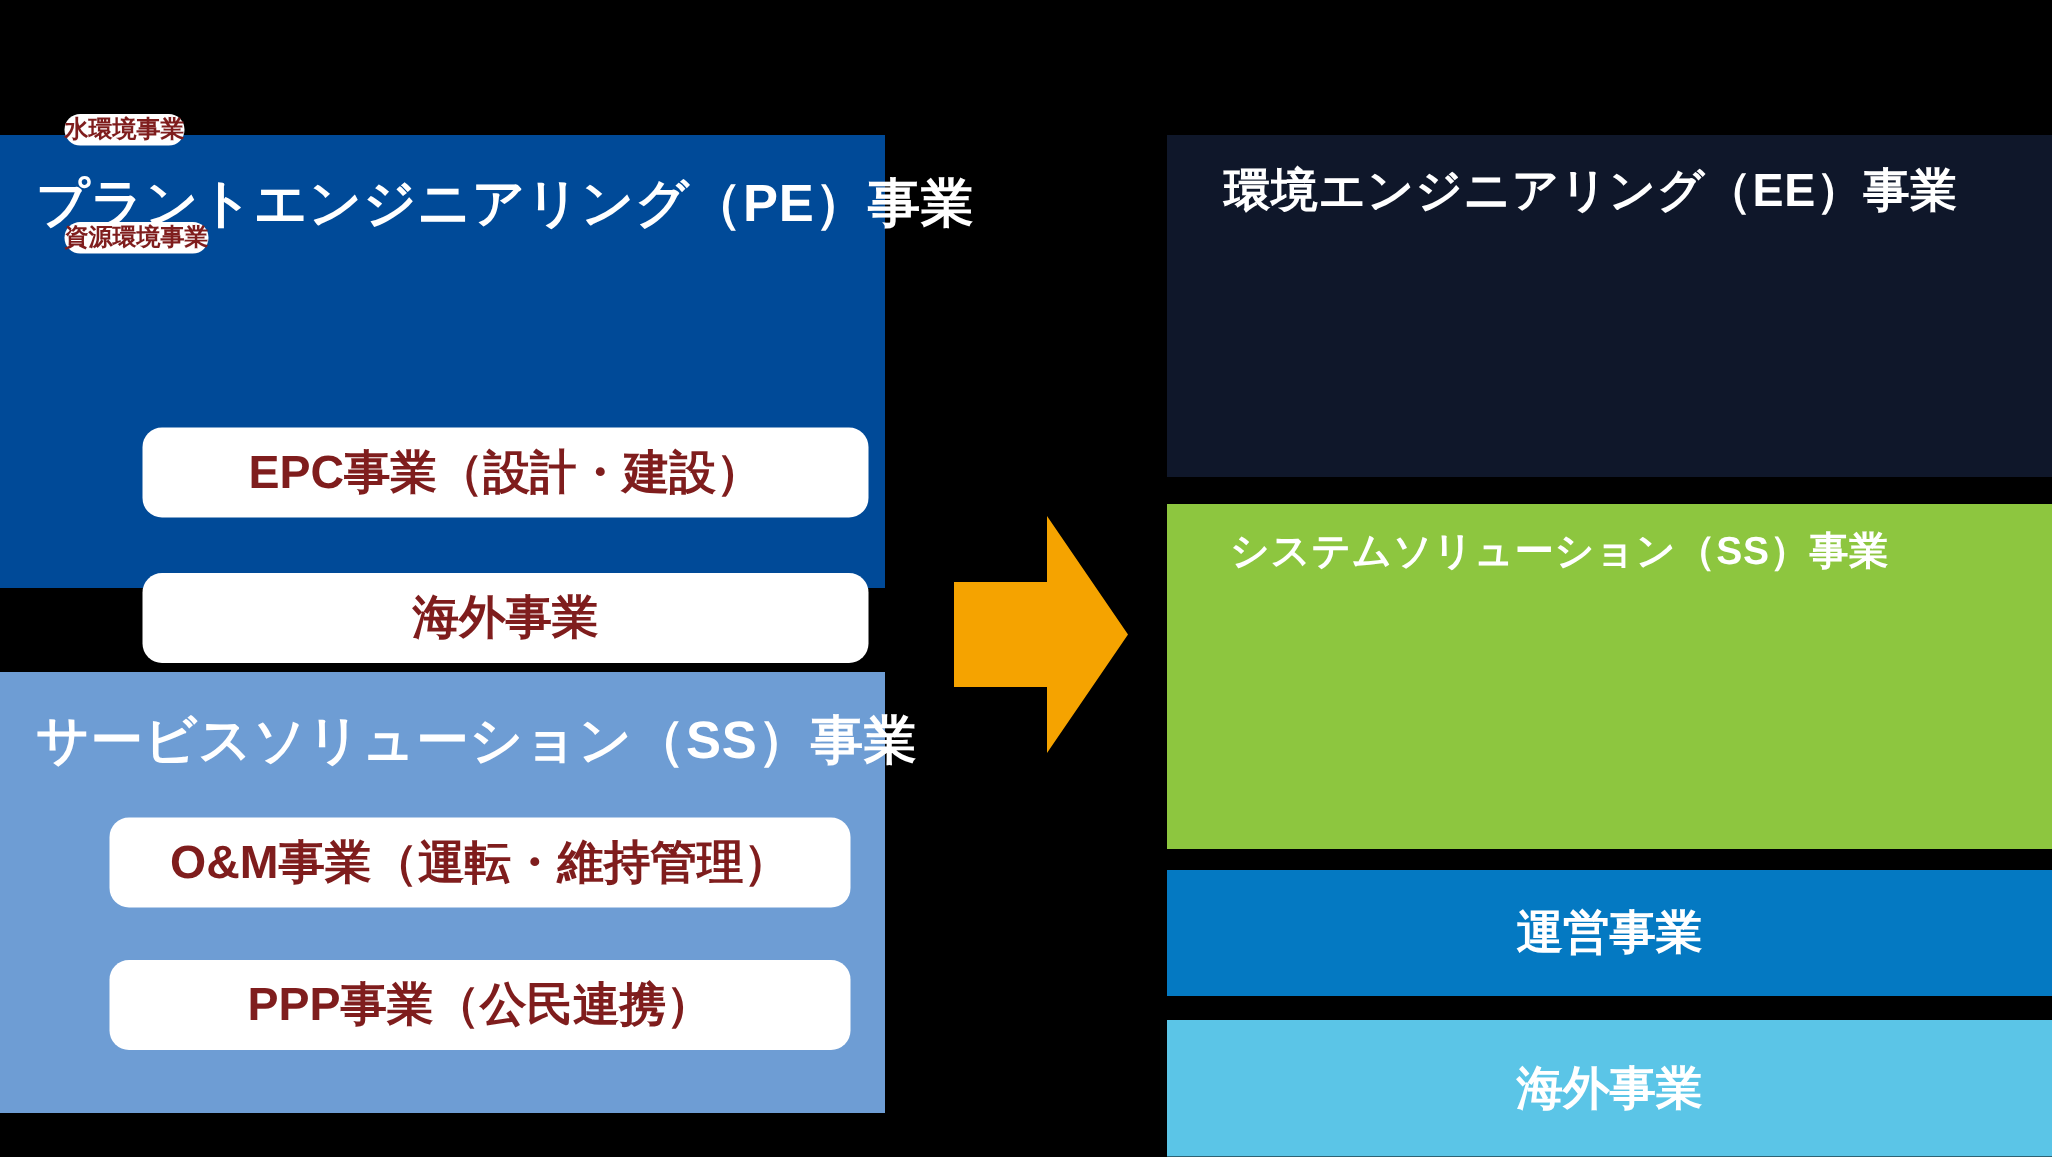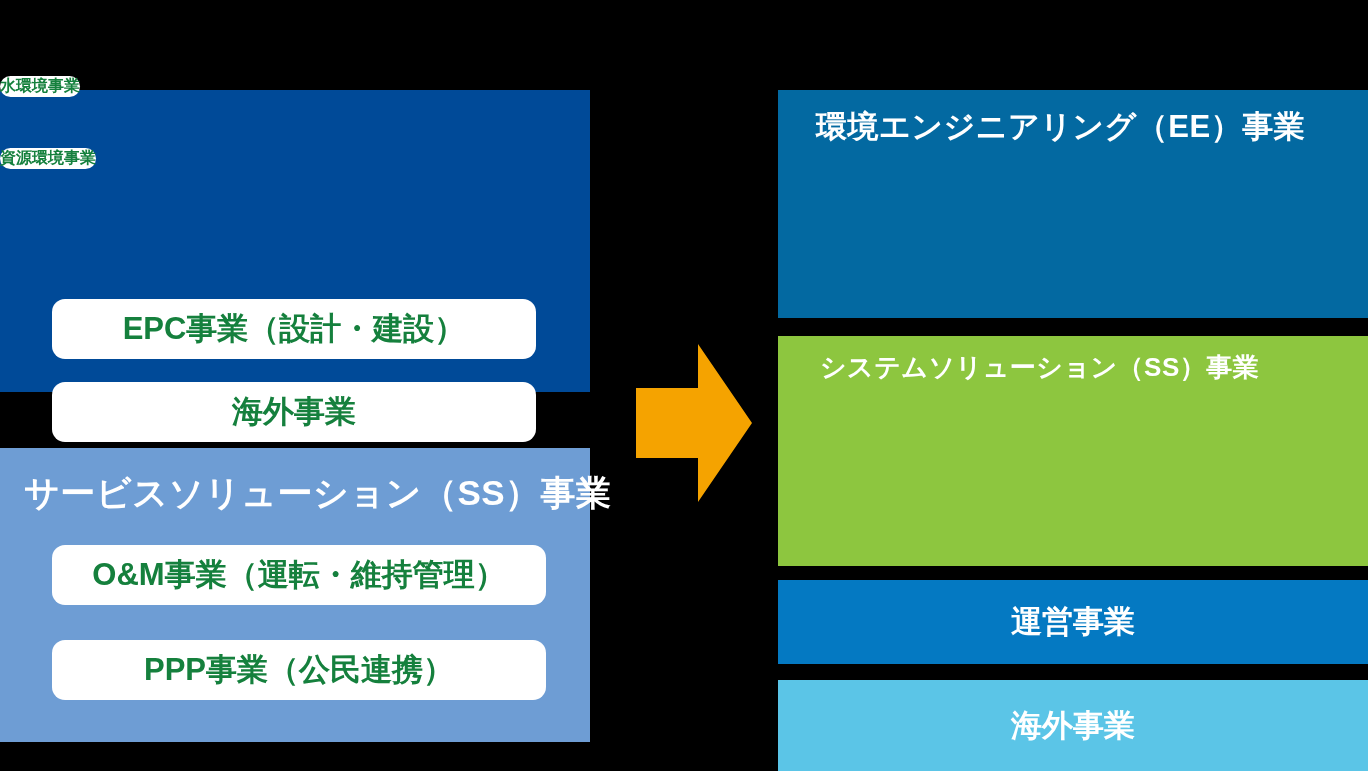--- a/index.html
+++ b/index.html
@@ -27,27 +27,28 @@
   }
   .group-title {
     color: #ffffff;
     font-weight: 700;
     white-space: nowrap;
     letter-spacing: 0.5px;
   }
   .chip {
     background: #ffffff;
     border-radius: 13px;
-    color: #15803d;
+    color: #7f1d1d;
     font-weight: 700;
     display: flex;
     align-items: center;
     justify-content: center;
     white-space: nowrap;
     box-sizing: border-box;
+    margin-left: 43px;
   }
 
   
   #pe-group {
     left: 0px;
     top: 90px;
     width: 590px;
     height: 302px;
     background: #004A98;
   }
@@ -57,40 +58,40 @@
     top: 22px;
     font-size: 35px;
   }
   #pe-group .chip {
     position: absolute;
     left: 52px;
     width: 484px;
     height: 60px;
     font-size: 31px;
   }
-  #pe-chip-0 { top: 209px; }
+  #pe-chip-0 { top: 195px; }
   #pe-chip-1 { top: 292px; }
 
   
   #ssv-group {
     left: 0px;
     top: 448px;
     width: 590px;
     height: 294px;
     background: #6E9DD4;
   }
   #ssv-group .group-title {
     position: absolute;
     left: 24px;
     top: 22px;
     font-size: 35px;
   }
   #ssv-group .chip {
     position: absolute;
-    left: 52px;
+    left: 30px;
     width: 494px;
     height: 60px;
     font-size: 31px;
   }
   #ssv-chip-0 { top: 97px; }
   #ssv-chip-1 { top: 192px; }
 
   
   #arrow {
     position: absolute;
@@ -165,37 +166,38 @@
     height: 91px;
     background: #5BC5E7;
   }
 </style>
 </head>
 <body>
 
 <div id="stage">
 
   <div class="group" id="pe-group" style="background: rgb(0, 74, 152);">
+    <div class="group-title">プラントエンジニアリング（PE）事業</div>
     <div class="chip" id="pe-chip-0">EPC事業（設計・建設）</div>
     <div class="chip" id="pe-chip-1">海外事業</div>
   </div>
 
   <div class="group" id="ssv-group" style="background: rgb(110, 157, 212);">
     <div class="group-title">サービスソリューション（SS）事業</div>
     <div class="chip" id="ssv-chip-0">O&amp;M事業（運転・維持管理）</div>
     <div class="chip" id="ssv-chip-1">PPP事業（公民連携）</div>
   </div>
 
   <div id="arrow">
     <svg width="116" height="158" viewBox="0 0 116 158" xmlns="http://www.w3.org/2000/svg">
       <polygon points="0,44 62,44 62,0 116,79 62,158 62,114 0,114" fill="#F5A300"></polygon>
     </svg>
   </div>
 
-  <div class="group" id="ee-group" style="background: #0369a1;">
+  <div class="group" id="ee-group" style="background: #0f172a;">
     <div class="group-title">環境エンジニアリング（EE）事業</div>
   </div>
   <div class="chip" id="ee-chip-0" style="position:absolute;">水環境事業</div>
   <div class="chip" id="ee-chip-1" style="position:absolute;">資源環境事業</div>
 
   <div class="group" id="sys-group" style="background: rgb(141, 198, 63);">
     <div class="group-title">システムソリューション（SS）事業</div>
   </div>
 
   <div class="bar" id="bar-operation" style="background: rgb(4, 121, 194);">運営事業</div>

